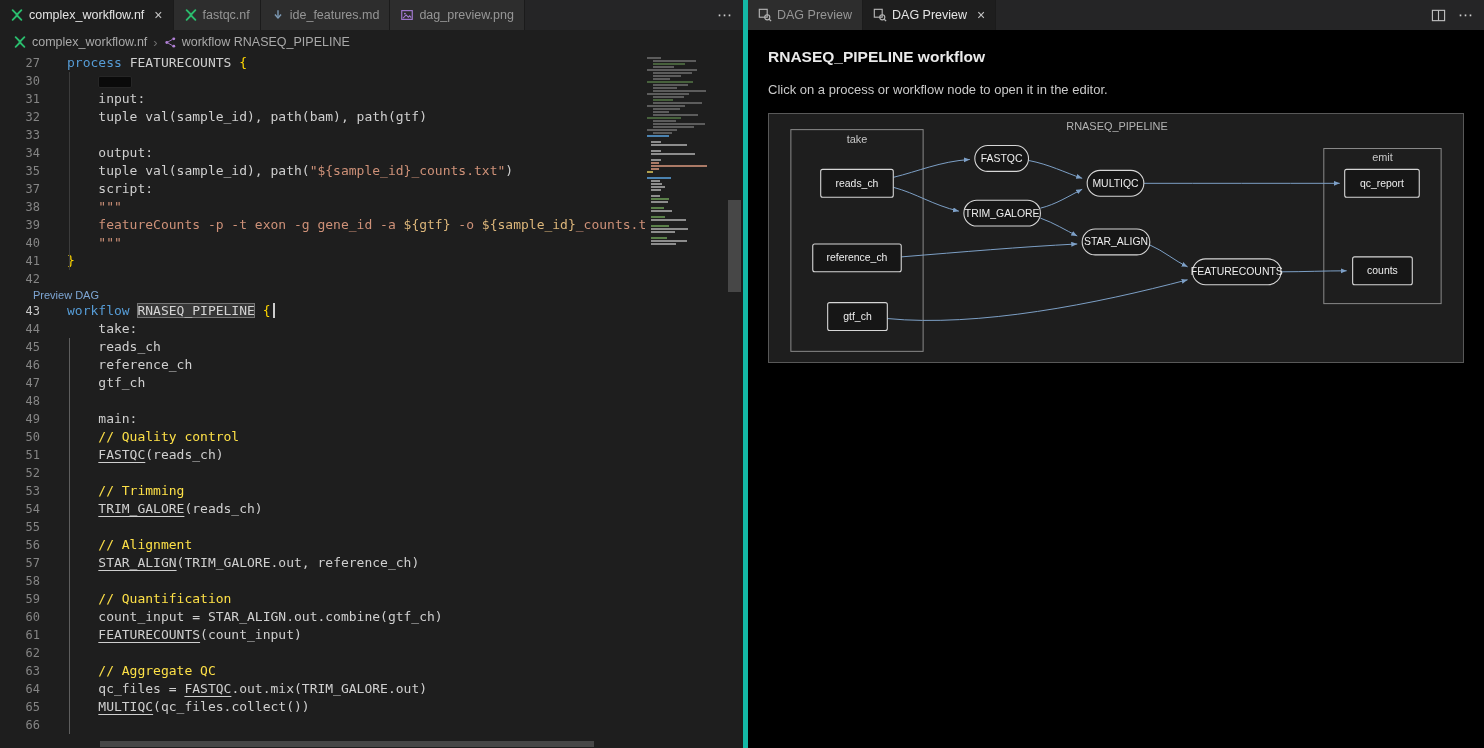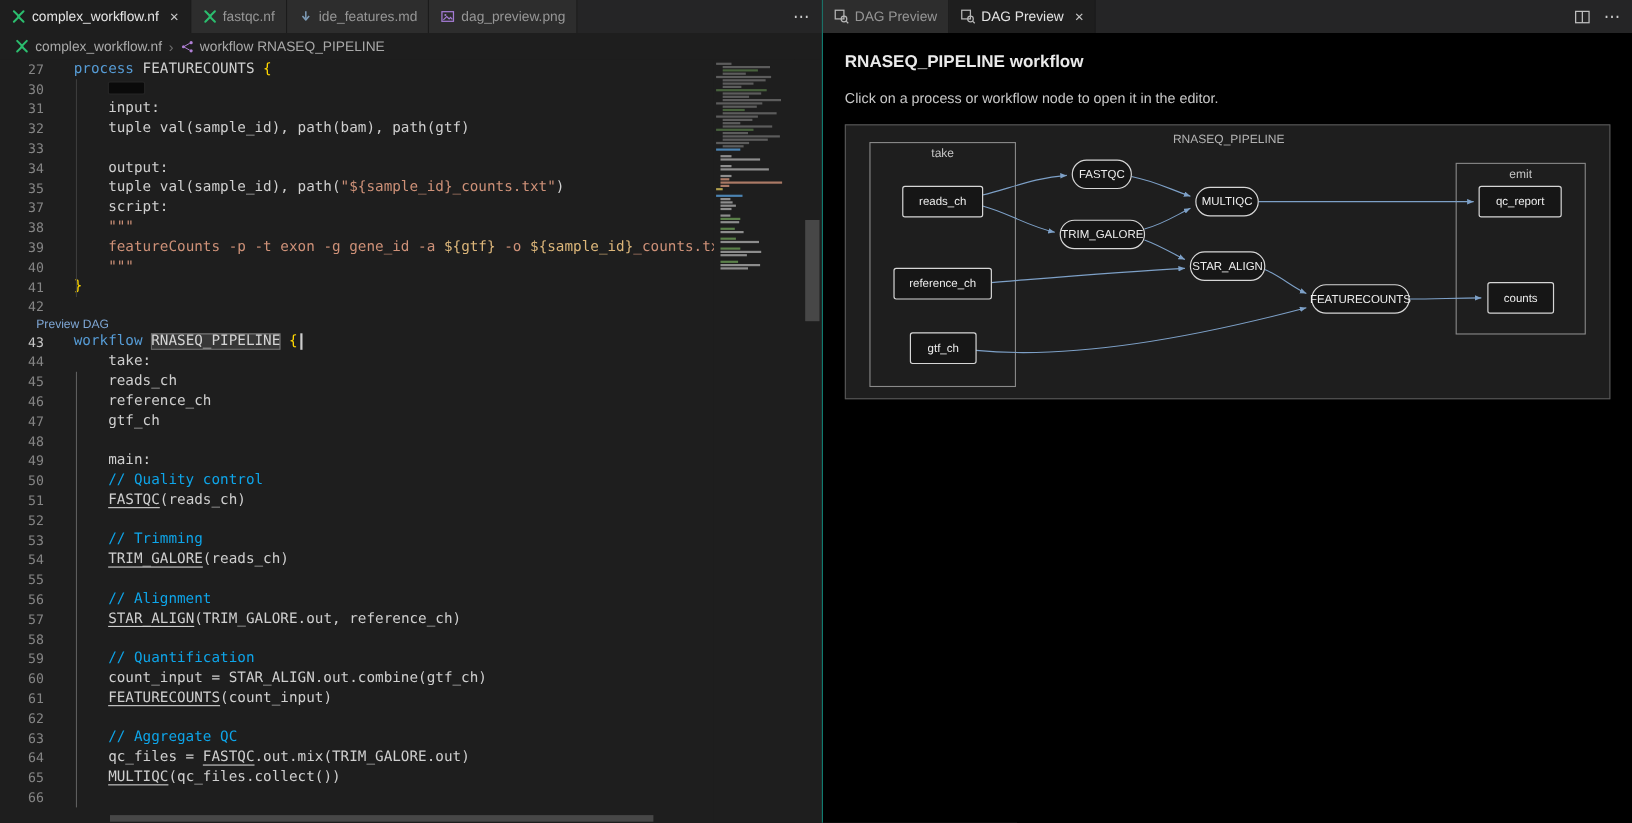--- a/index.html
+++ b/index.html
@@ -1,19 +1,19 @@
 <!DOCTYPE html>
 <html><head>
 <meta charset="utf-8">
 <style>
 *{margin:0;padding:0;box-sizing:border-box}
 html,body{width:1484px;height:748px;overflow:hidden;background:#1e1e1e;font-family:"Liberation Sans",sans-serif}
 .workbench{display:flex;width:1484px;height:748px}
 .group{display:flex;flex-direction:column;height:100%}
-.group.left{width:748px;border-right:1px solid #14b8a6;flex:none}
+.group.left{width:748px;border-right:5px solid #14b8a6;flex:none}
 .group.right{flex:1;min-width:0}
 .tabbar{height:30px;background:#252526;display:flex;flex:none}
 .tabs{display:flex;height:100%}
 .tab{display:flex;align-items:center;gap:5px;padding:0 10px;background:#2d2d2d;color:#969696;font-size:12.5px;border-right:1px solid #1b1b1b;white-space:nowrap;cursor:pointer}
 .tab.active{background:#1e1e1e;color:#e4e4e4}
 .tab-icon{display:inline-flex;align-items:center}
 .tab-close{margin-left:5px;font-size:14px;line-height:1;color:#c5c5c5}
 .tabbar-actions{margin-left:auto;display:flex;align-items:center;gap:12px;padding:0 10px;color:#cccccc}
 .more{font-size:15px;letter-spacing:1px;cursor:pointer}
 .action-icon{display:inline-flex;align-items:center;cursor:pointer}
@@ -24,21 +24,21 @@
 #code-lines{position:absolute;top:0;left:0;width:100%}
 .code-line{display:flex;height:18px;line-height:18px}
 .ln{width:40px;flex:none;text-align:right;color:#858585;font-size:12px}
 .ln.active{color:#c6c6c6}
 .line-text{white-space:pre;margin-left:27px;color:#d4d4d4}
 .codelens{height:14px;line-height:14px;margin-left:33px;font-family:"Liberation Sans",sans-serif;font-size:11px;color:#7ea6d4;cursor:pointer}
 .tk-kw{color:#569cd6}
 .tk-plain{color:#cfcfcf}
 .tk-str{color:#ce9178}
 .tk-interp{color:#dcb67a}
-.tk-comment{color:#0ea5e9}
+.tk-comment{color:#fde047}
 .tk-brace{color:#ffd700}
 .tk-link{color:#cfcfcf;text-decoration:underline;text-underline-offset:2.5px}
 .word-hl{background:rgba(110,110,110,.32);box-shadow:0 0 0 1px #747474 inset;color:#d4d4d4}
 .chip{display:inline-block;width:34px;height:12px;background:#0a0a0a;border:1px solid #262626;border-radius:2px;vertical-align:middle}
 .cursor{display:inline-block;width:2px;height:15px;background:#cccccc;vertical-align:text-top;margin-left:2px}
 .indent-guide{position:absolute;left:69px;width:1px;background:#3c3c3c}
 .indent-guide.active{background:#5e5e5e}
 .minimap{position:absolute;top:0;right:25px;width:73px;height:100%;background:#1e1e1e;padding-top:3px}
 .mm-bar{height:2px;margin-bottom:1px;opacity:.8}
 .vscroll-thumb{position:absolute;right:2px;top:146px;width:13px;height:92px;background:rgba(121,121,121,.45)}

